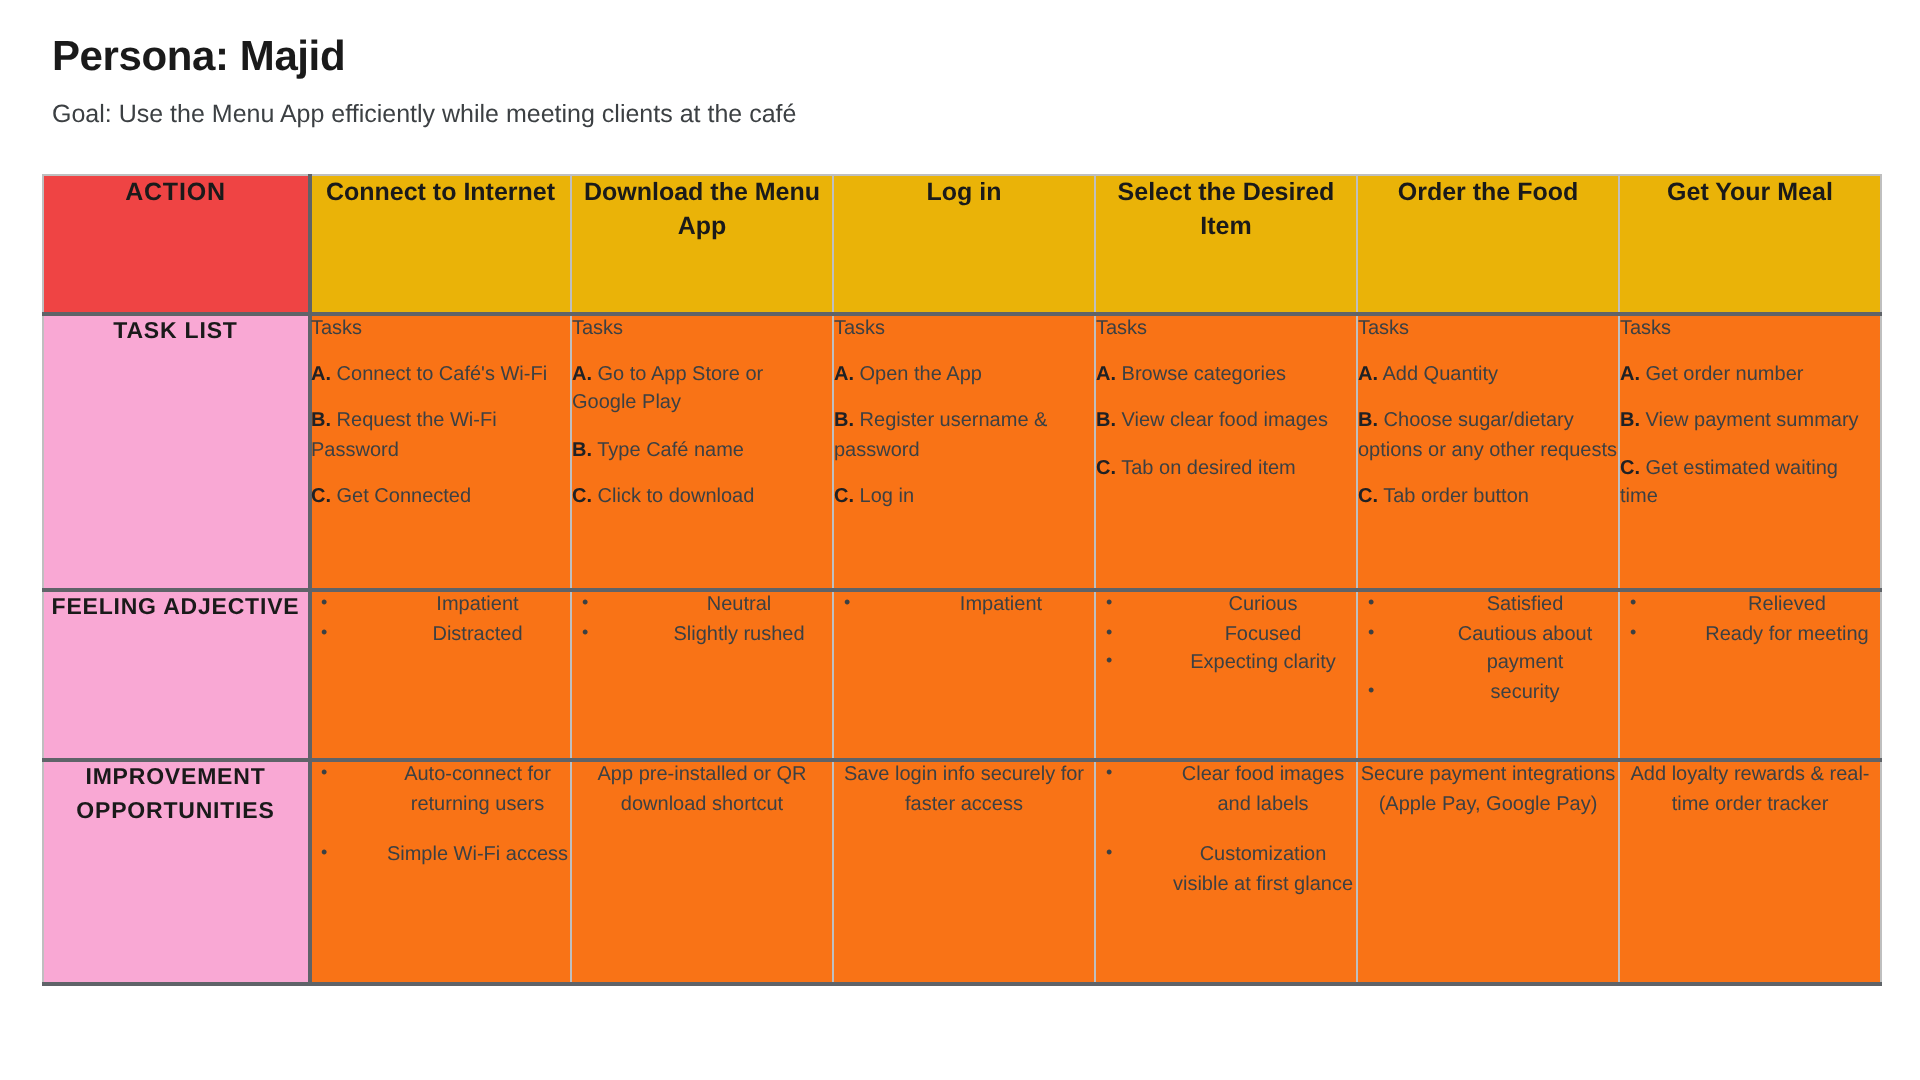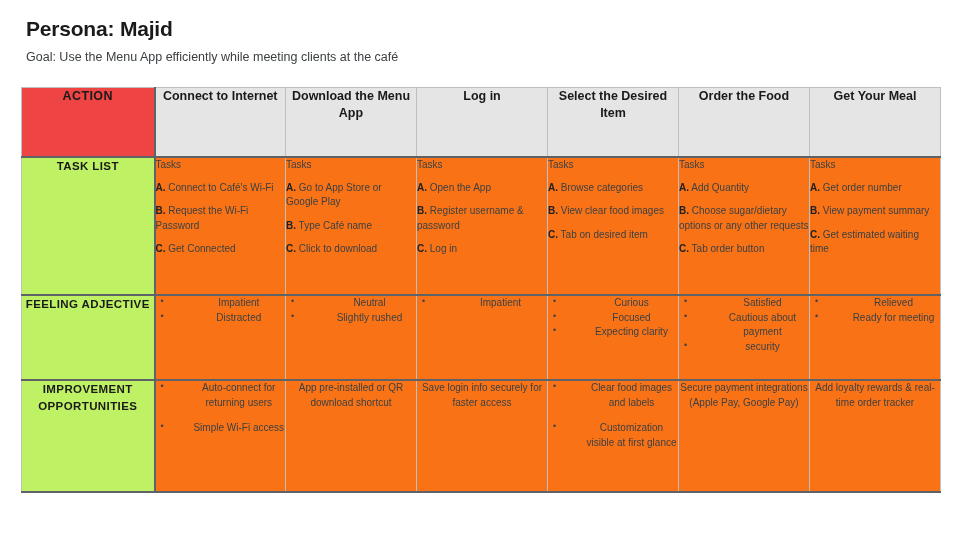--- a/index.html
+++ b/index.html
@@ -49,25 +49,25 @@
     font-weight:bold;
     line-height:1.35;
     color:#1a1a1a;
     border-bottom:2.5px solid #5f6368 !important;
   }
   .hdr.action-cell{
     background:#ef4444;
     letter-spacing:0.4px;
     border-right:2.5px solid #5f6368 !important;
   }
-  .hdr.stage-cell{background:#e5e5e5;}
+  .hdr.stage-cell{background:#eab308;}
 
   
   .rowlabel{
-    background:#bef264;
+    background:#f9a8d4;
     text-align:center;
     vertical-align:middle;
     font-size:11.5px;
     font-weight:bold;
     letter-spacing:0.4px;
     line-height:1.45;
     color:#1a1a1a;
     border-right:2.5px solid #5f6368 !important;
   }
   tr.sep-row > td{border-top:2.5px solid #5f6368 !important;text-align:center;}

